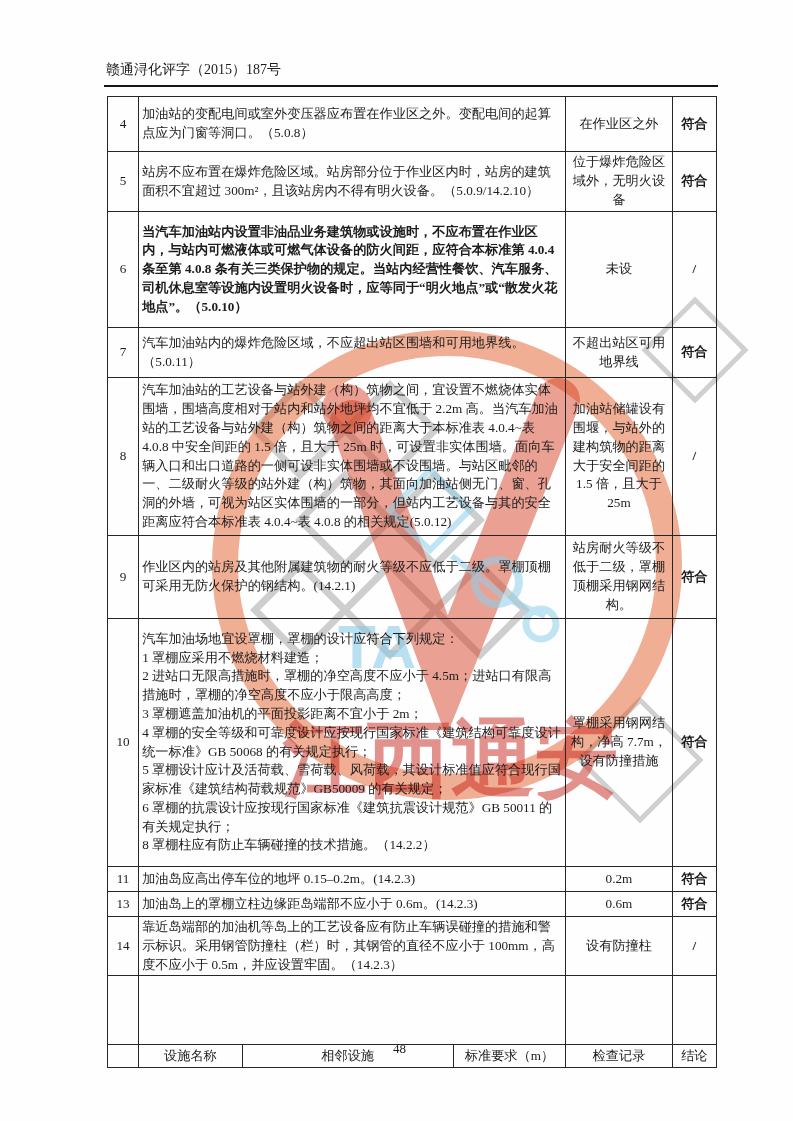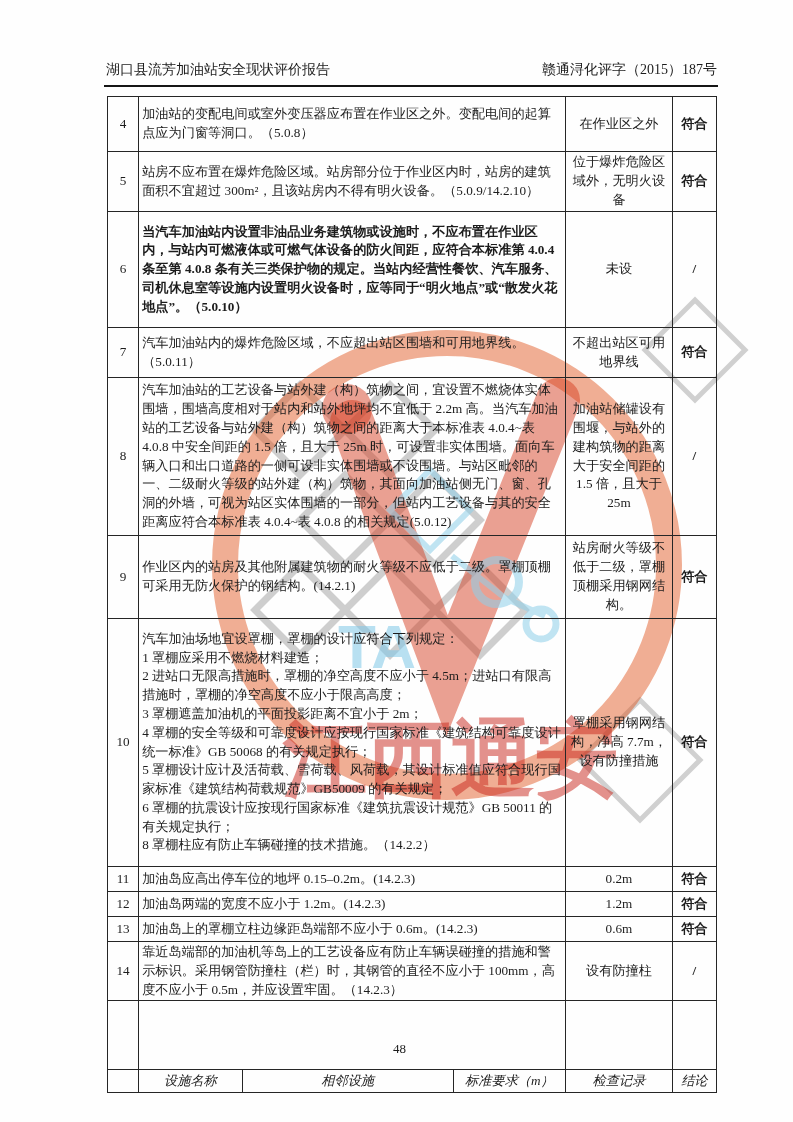--- a/index.html
+++ b/index.html
@@ -24,21 +24,21 @@
   .eval-table td { border:1px solid #262626; vertical-align:middle; padding:1px 3px; background:transparent; }
   .cell-no { text-align:center; padding:0; }
   .cell-content { text-align:left; white-space:pre-line;margin-top:20px; }
   .cell-record { text-align:center; white-space:pre-line; padding:1px 2px; }
   .cell-conclusion { text-align:center; padding:0;font-weight:bold; }
   .bold-content { font-weight:700; }
   tr.h52 td{height:52px} tr.h57 td{height:57px} tr.h113 td{height:113px}
   tr.h47 td{height:47px} tr.h155 td{height:155px} tr.h80 td{height:80px}
   tr.h245 td{height:245px} tr.h22 td{height:22px} tr.h66 td{height:66px}
   .section-row td { text-align:center; padding:0; }
-  .subheader-row td { text-align:center; padding:0;font-style:italic; }
+  .subheader-row td { text-align:center; padding:0; }
   .page-number { position:absolute; top:1041px; left:3px; width:100%; text-align:center; font-size:13px; }
 </style>
 </head>
 <body>
 
 <div class="page">
 
   <svg class="watermark" width="793" height="1122" viewBox="0 0 793 1122" aria-hidden="true">
 
     <g fill="none" stroke="#6a6a6a" stroke-width="7" opacity="0.32">
@@ -68,21 +68,20 @@
       <path d="M452 556 L505 598 L545 616" fill="none" stroke="#8fd0ea" stroke-width="6"></path>
       <path d="M430 470 L470 510 L430 550 L390 510 Z" fill="none" stroke="#8fd0ea" stroke-width="6"></path>
     </g>
 
     <text x="283" y="788" font-size="84" font-weight="bold" fill="#c9271c" opacity="0.5" font-family="'Liberation Serif',serif">江西通安</text>
   </svg>
 
   <div class="content-layer">
 
     <div class="doc-header">
-      <span>湖口县流芳加油站安全现状评价报告</span>
       <span>赣通浔化评字（2015）187号</span>
     </div>
     <div class="header-rule"></div>
 
     <table class="eval-table">
       <colgroup>
         <col style="width:31px">
           <col style="width:103px">
           <col style="width:210px">
         <col style="width:112px">
@@ -139,26 +138,20 @@
           <td class="cell-record">罩棚采用钢网结构，净高 7.7m，设有防撞措施</td>
           <td class="cell-conclusion">符合</td>
         </tr>
         <tr class="h22">
           <td class="cell-no">11</td>
           <td class="cell-content" colspan="3">加油岛应高出停车位的地坪 0.15–0.2m。(14.2.3)</td>
           <td class="cell-record">0.2m</td>
           <td class="cell-conclusion">符合</td>
         </tr>
         <tr class="h22">
-          <td class="cell-no">12</td>
-          <td class="cell-content" colspan="3">加油岛两端的宽度不应小于 1.2m。(14.2.3)</td>
-          <td class="cell-record">1.2m</td>
-          <td class="cell-conclusion">符合</td>
-        </tr>
-        <tr class="h22">
           <td class="cell-no">13</td>
           <td class="cell-content" colspan="3">加油岛上的罩棚立柱边缘距岛端部不应小于 0.6m。(14.2.3)</td>
           <td class="cell-record">0.6m</td>
           <td class="cell-conclusion">符合</td>
         </tr>
         <tr class="h22">
           <td class="cell-no">14</td>
           <td class="cell-content" colspan="3">靠近岛端部的加油机等岛上的工艺设备应有防止车辆误碰撞的措施和警示标识。采用钢管防撞柱（栏）时，其钢管的直径不应小于 100mm，高度不应小于 0.5m，并应设置牢固。（14.2.3）</td>
           <td class="cell-record">设有防撞柱</td>
           <td class="cell-conclusion">/</td>

